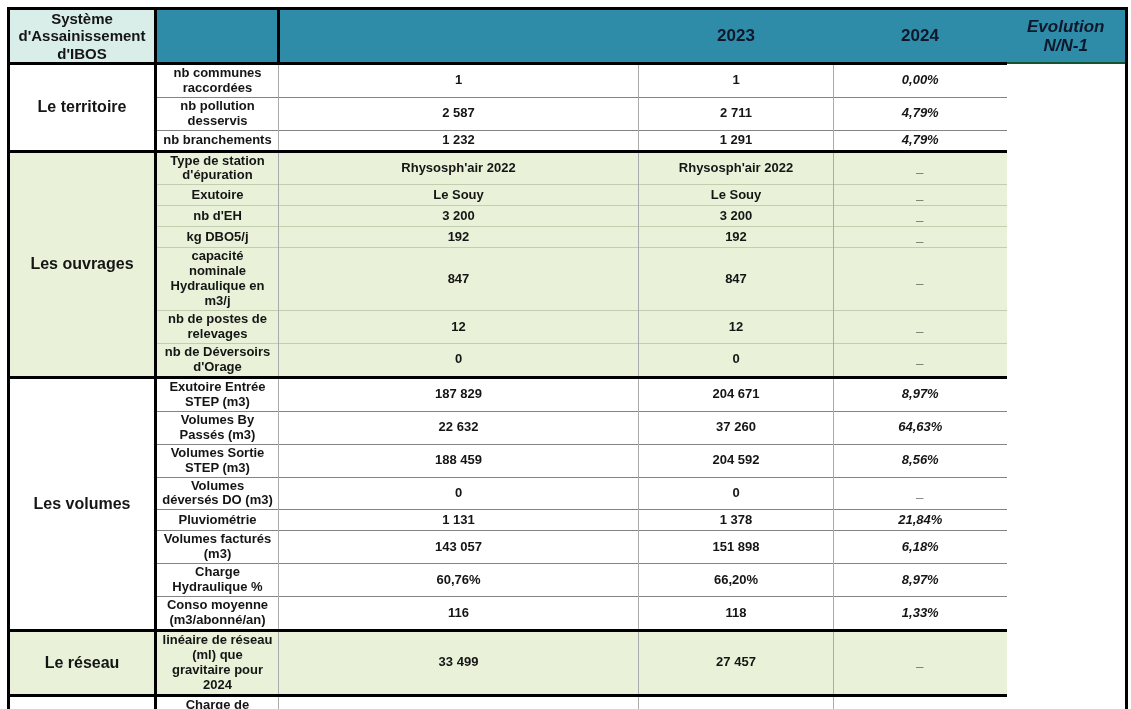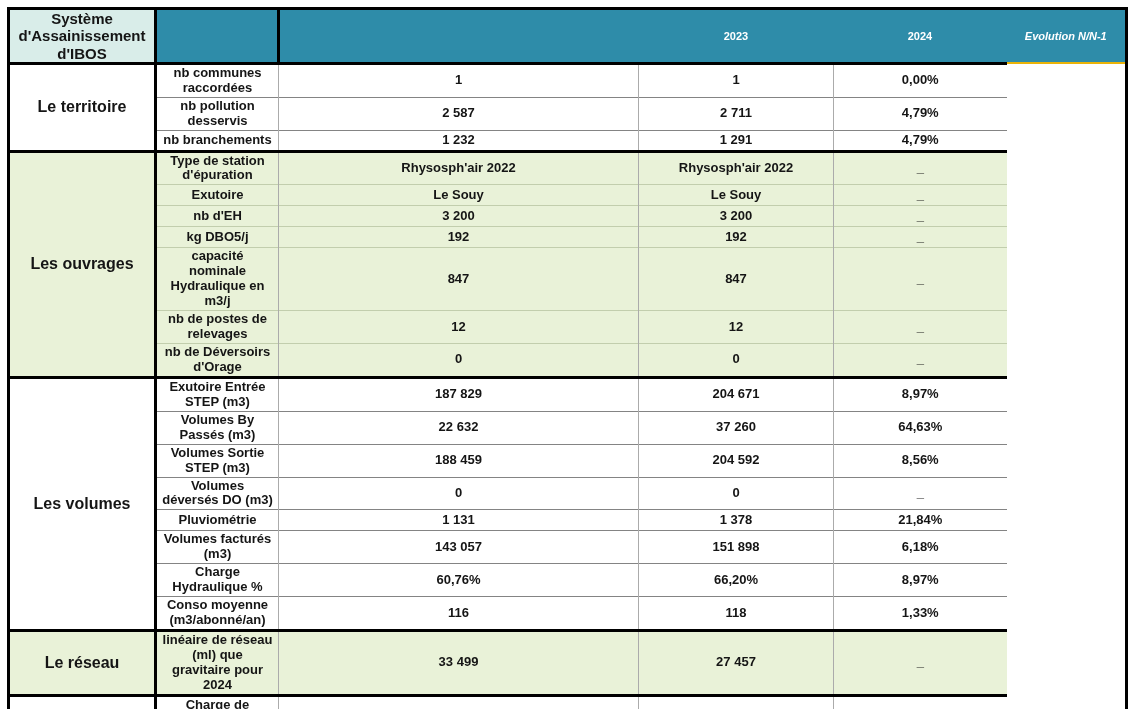--- a/index.html
+++ b/index.html
@@ -20,24 +20,24 @@
     color: #151515;
     padding: 1px 5px;
     vertical-align: middle;
     text-align: center;
     overflow: hidden;
     line-height: 1.15;
   }
   
   thead th {
     background: #2E8CA9;
-    color: #ffffff;
-    font-size: 11px;
+    color: #0f172a;
+    font-size: 17px;
     height: 23px;
-    border-bottom: 2px solid #eab308;
+    border-bottom: 2px solid #14532d;
   }
   thead th.cat-h { border-right: 3px solid #000000; }
   thead th.evo-h { font-style: italic; }
   
   td.title-cell {
     background: #D9EDE9;
     font-size: 15px;
     border-right: 3px solid #000000;
     border-bottom: none;
     padding: 0 0;
@@ -51,21 +51,21 @@
   
   tbody td {
     font-size: 13px;
     height: 21px;
     border-top: 1px solid #848484;
     background: #ffffff;
   }
   tr.green td { background: #E9F2D8; border-top-color: #C2CEAD; margin-top: 48px; }
   tr.sec-start td { border-top: 3px solid #000000; }
   tbody td.v { border-left: 1px solid #ABABAB; }
-  tbody td.evo { }
+  tbody td.evo { font-style: italic; }
 </style>
 </head>
 <body>
 
 <table>
   <colgroup>
     <col style="width:147px">
     <col style="width:123px">
     <col style="width:360px">
     <col style="width:195px">

